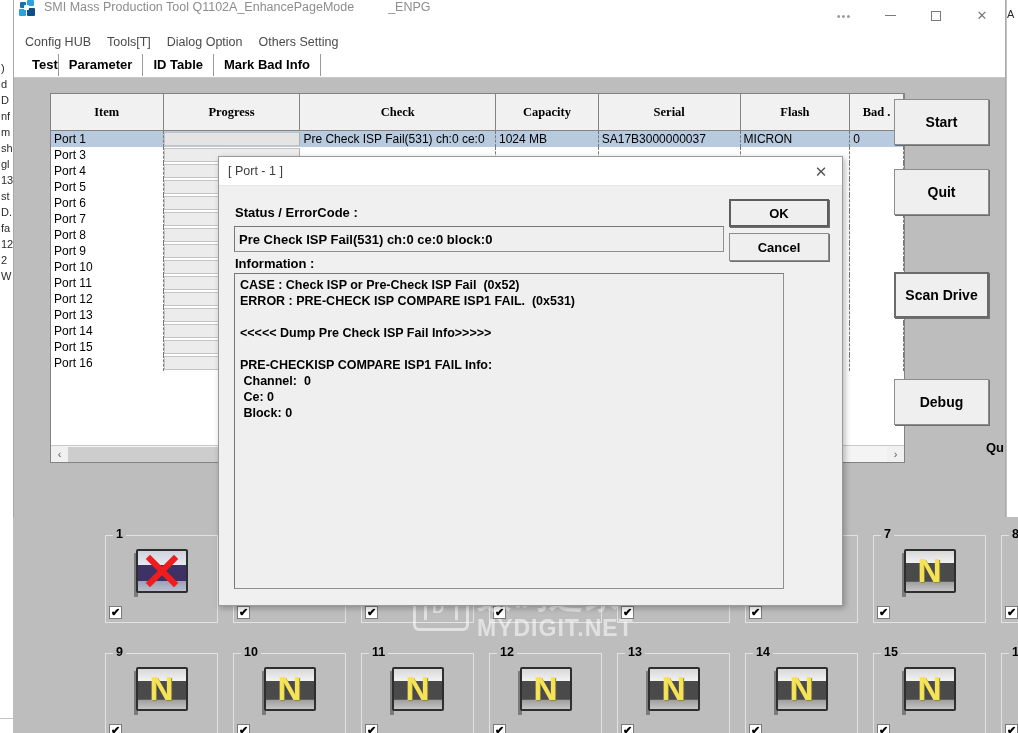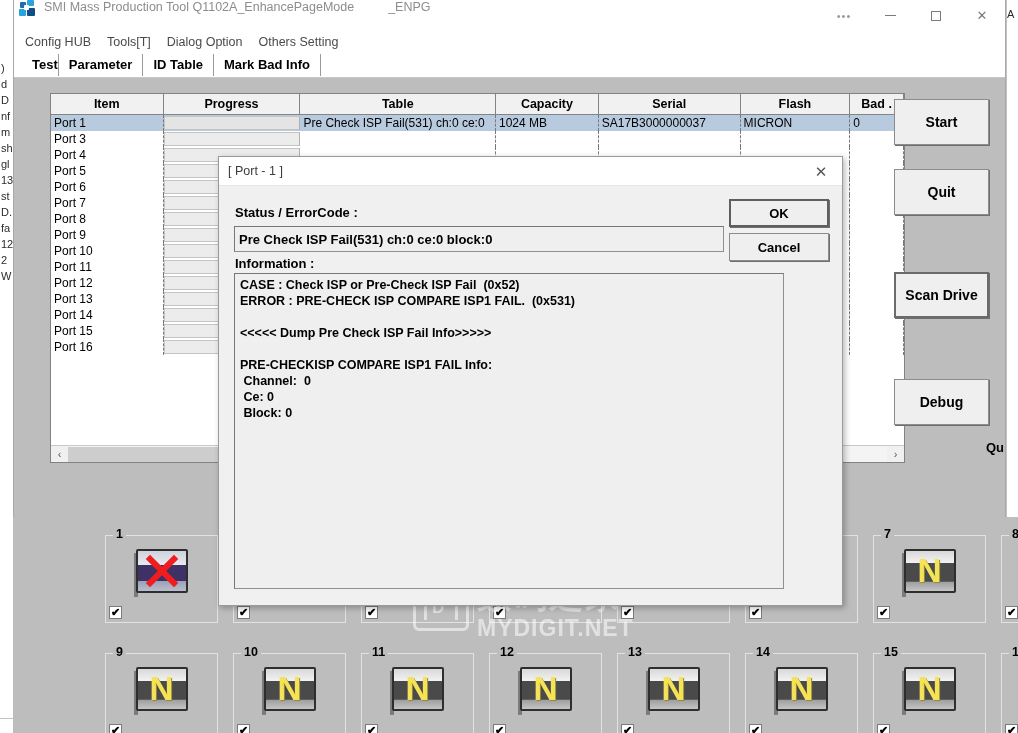--- a/index.html
+++ b/index.html
@@ -102,22 +102,23 @@
 
   
   #grid-panel {
     position: absolute; left: 36px; top: 15px;
     width: 855px; height: 370px;
     background: #ffffff;
     border: 1px solid #828282;
     overflow: hidden;
   }
   #grid-head {
-    display: flex; height: 21px; background: #14b8a6;
+    display: flex; height: 37px; background: #14b8a6;
     border-bottom: 1px solid #848484;
+    font-family: Liberation Serif, serif;
   }
   .hcell {
     font-size: 12.5px; font-weight: bold; color: #000;
     display: flex; align-items: center; justify-content: center;
     border-right: 1px solid #848484; background: #f1f1f1;
     height: 100%; overflow: hidden; white-space: nowrap;
   }
   .row { display: flex; height: 16px; align-items: stretch; }
   .row.sel { background: #b8cade; }
   .row.sel .cell { color: #000; }
@@ -389,21 +390,21 @@
     <div class="tab">ID Table</div>
     <div class="tab">Mark Bad Info</div>
   </div>
 
   <div id="app-body">
 
     <div id="grid-panel">
       <div id="grid-head">
           <div class="hcell" style="width: 115px;">Item</div>
           <div class="hcell" style="width: 140px;">Progress</div>
-          <div class="hcell" style="width: 200px;">Table</div>
+          <div class="hcell" style="width: 200px;">Check</div>
           <div class="hcell" style="width: 105px;">Capacity</div>
           <div class="hcell" style="width: 145px;">Serial</div>
           <div class="hcell" style="width: 112px;">Flash</div>
           <div class="hcell" style="width: 55px;">Bad .</div>
         </div>
       <div id="grid-rows">
           <div class="row sel">
             <div class="cell" style="width: 115px;">Port 1</div>
             <div class="cell prog" style="width: 140px;"></div>
             <div class="cell" style="width: 200px;">Pre Check ISP Fail(531) ch:0 ce:0</div>

